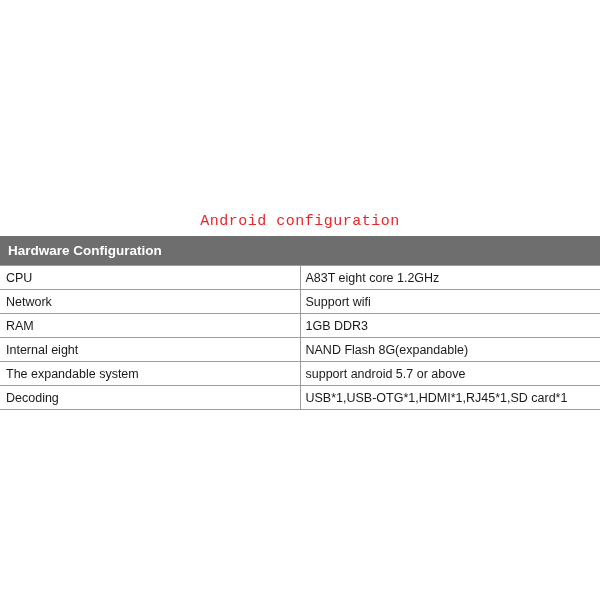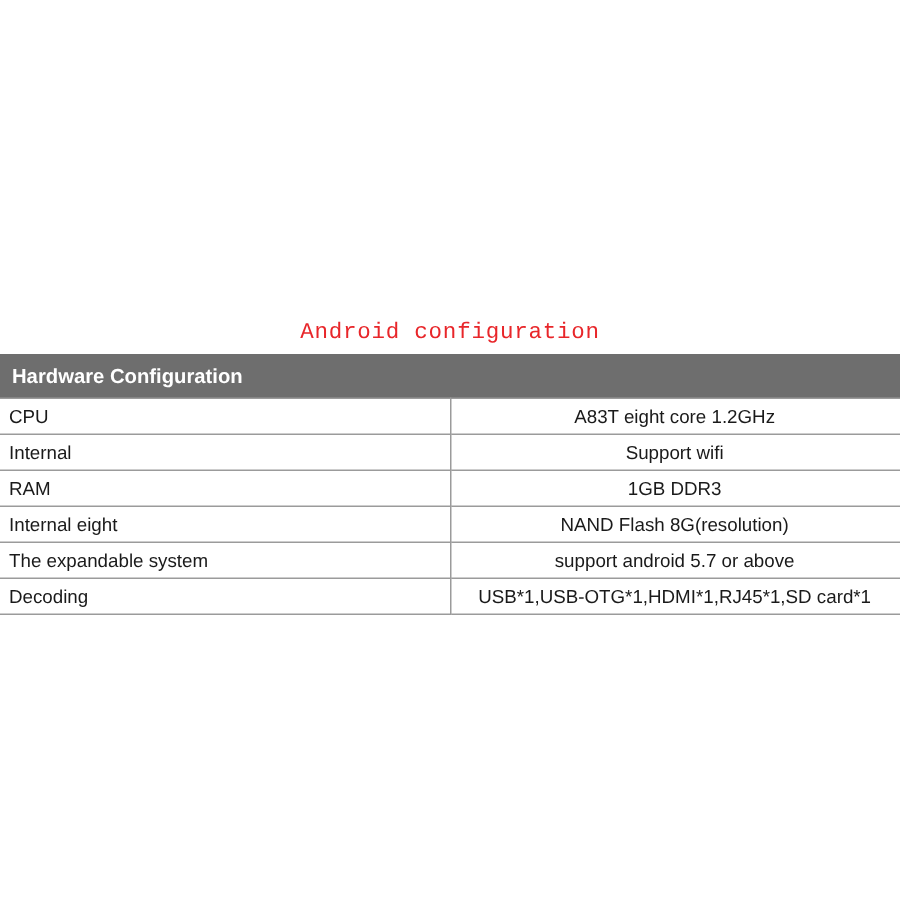--- a/index.html
+++ b/index.html
@@ -54,21 +54,21 @@
     padding: 2px 6px;
     height: 19px;
     vertical-align: middle;
   }
   .spec-table td.label-cell {
     width: 198px;
     text-align: left;
     border-left: none;
   }
   .spec-table td.value-cell {
-    text-align: center;
+    text-align: left;
     padding-left: 5px;
     border-right: none;
   }
 </style>
 </head>
 <body>
 
 <div class="page">
 
   <div class="doc-title">Android configuration</div>
@@ -76,30 +76,30 @@
   <table class="spec-table">
     <tbody>
       <tr class="header-row">
         <td colspan="2">Hardware Configuration</td>
       </tr>
       <tr>
         <td class="label-cell">CPU</td>
         <td class="value-cell">A83T eight core 1.2GHz</td>
       </tr>
       <tr>
-        <td class="label-cell">Internal</td>
+        <td class="label-cell">Network</td>
         <td class="value-cell">Support wifi</td>
       </tr>
       <tr>
         <td class="label-cell">RAM</td>
         <td class="value-cell">1GB DDR3</td>
       </tr>
       <tr>
         <td class="label-cell">Internal eight</td>
-        <td class="value-cell">NAND Flash 8G(resolution)</td>
+        <td class="value-cell">NAND Flash 8G(expandable)</td>
       </tr>
       <tr>
         <td class="label-cell">The expandable system</td>
         <td class="value-cell">support android 5.7 or above</td>
       </tr>
       <tr>
         <td class="label-cell">Decoding</td>
         <td class="value-cell">USB*1,USB-OTG*1,HDMI*1,RJ45*1,SD card*1</td>
       </tr>
     </tbody>

